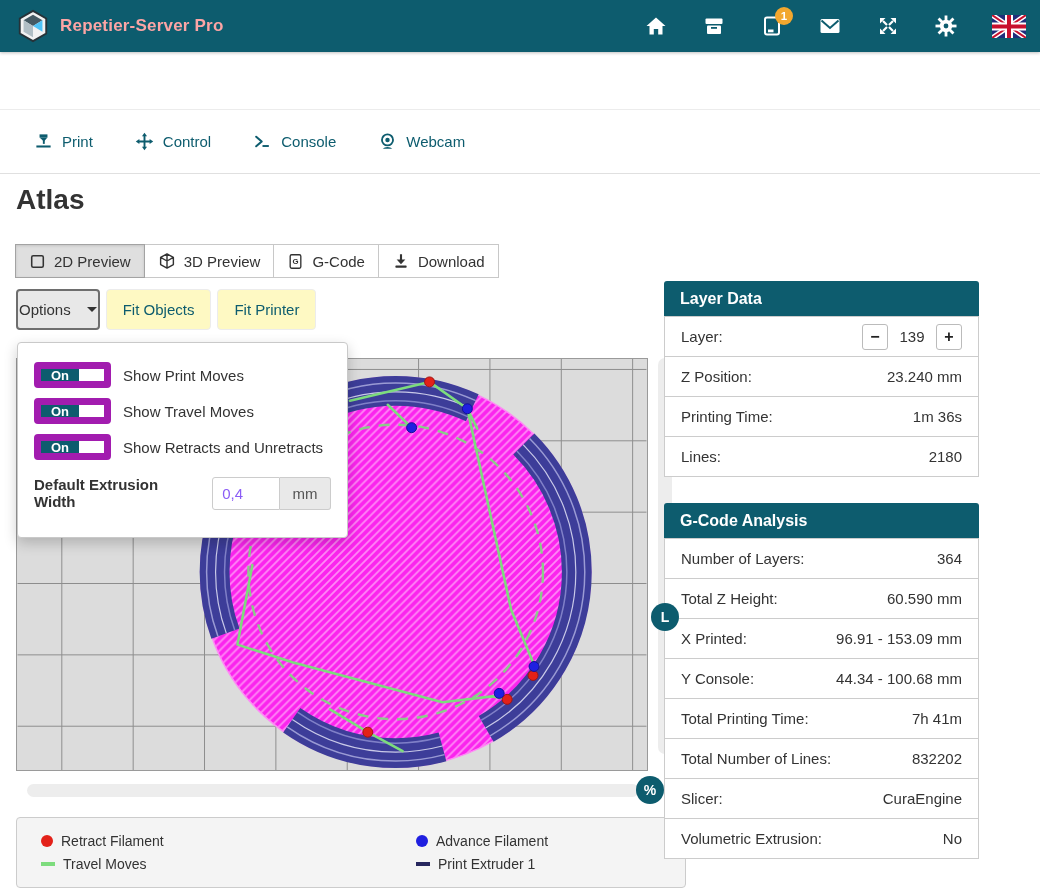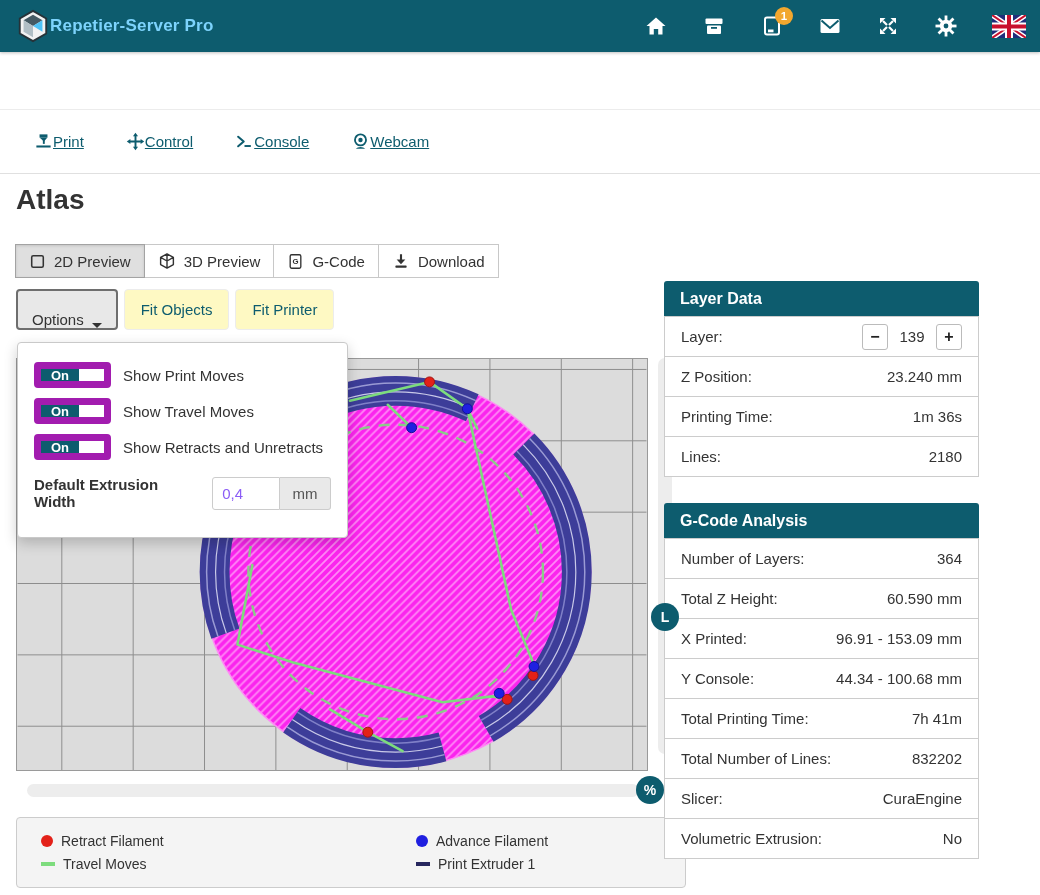--- a/index.html
+++ b/index.html
@@ -3,54 +3,54 @@
 <meta charset="utf-8">
 <style>
   * { margin:0; padding:0; box-sizing:border-box; }
   html,body { width:1040px; height:895px; background:#fff; font-family:"Liberation Sans", sans-serif; color:#333; overflow:hidden; }
   .stage { position:relative; width:1040px; height:895px; }
 
   
   .navbar { position:absolute; left:0; top:0; width:1040px; height:52px; background:#0d5c6e;
             display:flex; align-items:center; box-shadow:0 1px 3px rgba(0,0,0,.25); z-index:20; }
   .nav-logo { margin-left:16px; width:34px; height:34px; }
-  .nav-title { color:#7dd3fc; font-size:17px; font-weight:bold; margin-left:0; letter-spacing:.2px; }
+  .nav-title { color:#fca5a5; font-size:17px; font-weight:bold; margin-left:10px; letter-spacing:.2px; }
   .nav-icons { position:absolute; right:14px; top:0; height:52px; display:flex; align-items:center; gap:34px; }
   .nav-ic { position:relative; width:24px; height:24px; display:flex; align-items:center; justify-content:center; cursor:pointer; }
   .nav-badge { position:absolute; top:-7px; right:-9px; width:18px; height:18px; border-radius:50%;
                background:#f2a72e; color:#fff; font-size:11.5px; font-weight:bold; display:flex; align-items:center; justify-content:center; }
 
   
   .pheader { position:absolute; left:0; top:52px; width:1040px; height:58px; background:#fff; border-bottom:1px solid #ececec; z-index:15; }
   .chain { position:absolute; left:14px; top:62px; }
   .ptitle { position:absolute; left:68px; top:58px; font-size:30px; color:#3a3a3a; }
   .statusbar { position:absolute; right:15px; top:63px; height:34px; display:flex; }
   .sbtn { height:34px; background:#fff; border:1px solid #ddd; margin-left:-1px; display:flex; align-items:center;
           padding:0 11px; font-size:15px; color:#333; gap:6px; cursor:pointer; }
   .sbtn:first-child { margin-left:0; padding:0; width:37px; justify-content:center;
           background:repeating-linear-gradient(135deg,#f5c518 0 6px,#151515 6px 12px); }
   .estop-circle { width:24px; height:24px; border-radius:50%; background:#c41f1f; display:flex; align-items:center; justify-content:center; }
   .burger { flex-direction:column; justify-content:center; gap:3.5px; width:40px; padding:0; align-items:center; }
   .burger i { display:block; width:18px; height:2.5px; background:#333; }
 
   
   .tabs { position:absolute; left:34px; top:132px; display:flex; gap:42px; }
-  .tab { display:flex; align-items:center; color:#0d5c6e; font-size:15px; cursor:pointer;text-decoration:underline; }
+  .tab { display:flex; align-items:center; gap:9px; color:#0d5c6e; font-size:15px; cursor:pointer; }
   .tabs-divider { position:absolute; left:0; top:173px; width:1040px; height:1px; background:#e0e0e0; }
   .h1 { position:absolute; left:16px; top:184px; font-size:28px; font-weight:bold; color:#333; }
 
   
   .pv-group { position:absolute; left:16px; top:244px; display:flex; }
   .pv-btn { height:34px; background:#fff; border:1px solid #c8c8c8; margin-left:-1px; display:flex; align-items:center;
             gap:8px; padding:0 13px; font-size:15px; color:#333; cursor:pointer; }
   .pv-btn.active { background:#dfdfdf; border-color:#a3a3a3; box-shadow:inset 0 1px 3px rgba(0,0,0,.12); z-index:2; }
 
   .toolbar2 { position:absolute; left:16px; top:289px; display:flex; gap:6px; }
-  .opt-btn { height:41px; padding:0 14px; background:#e8e8e8; border:2px solid #6e6e6e; border-radius:4px;
-             font-size:15px; color:#333; display:flex; align-items:flex-end; gap:8px; cursor:pointer; }
+  .opt-btn { height:41px; padding:0 1px; background:#e8e8e8; border:2px solid #6e6e6e; border-radius:4px;
+             font-size:15px; color:#333; display:flex; align-items:center; gap:16px; cursor:pointer; }
   .caret { width:0; height:0; border-left:5px solid transparent; border-right:5px solid transparent; border-top:5px solid #333; }
   .fit-btn { height:41px; padding:0 16px; background:#fef9c3; border:1px solid #ececec; border-radius:4px;
              font-size:15px; color:#0d5c6e; display:flex; align-items:center; cursor:pointer; }
 
   
   .opt-panel { position:absolute; left:17px; top:342px; width:331px; height:196px; background:#fff;
                border:1px solid #c9c9c9; border-radius:4px; box-shadow:0 5px 14px rgba(0,0,0,.2); z-index:10; padding:19px 16px; }
   .toggle-row { display:flex; align-items:center; margin-bottom:10px; height:26px; }
   .toggle { width:77px; height:26px; border:7px solid #a21caf; border-radius:4px; display:flex; overflow:hidden; cursor:pointer; flex:none; }
   .toggle .on { width:38px; background:#0d5c6e; color:#fff; font-size:13px; font-weight:bold; display:flex; align-items:center; justify-content:center; }

